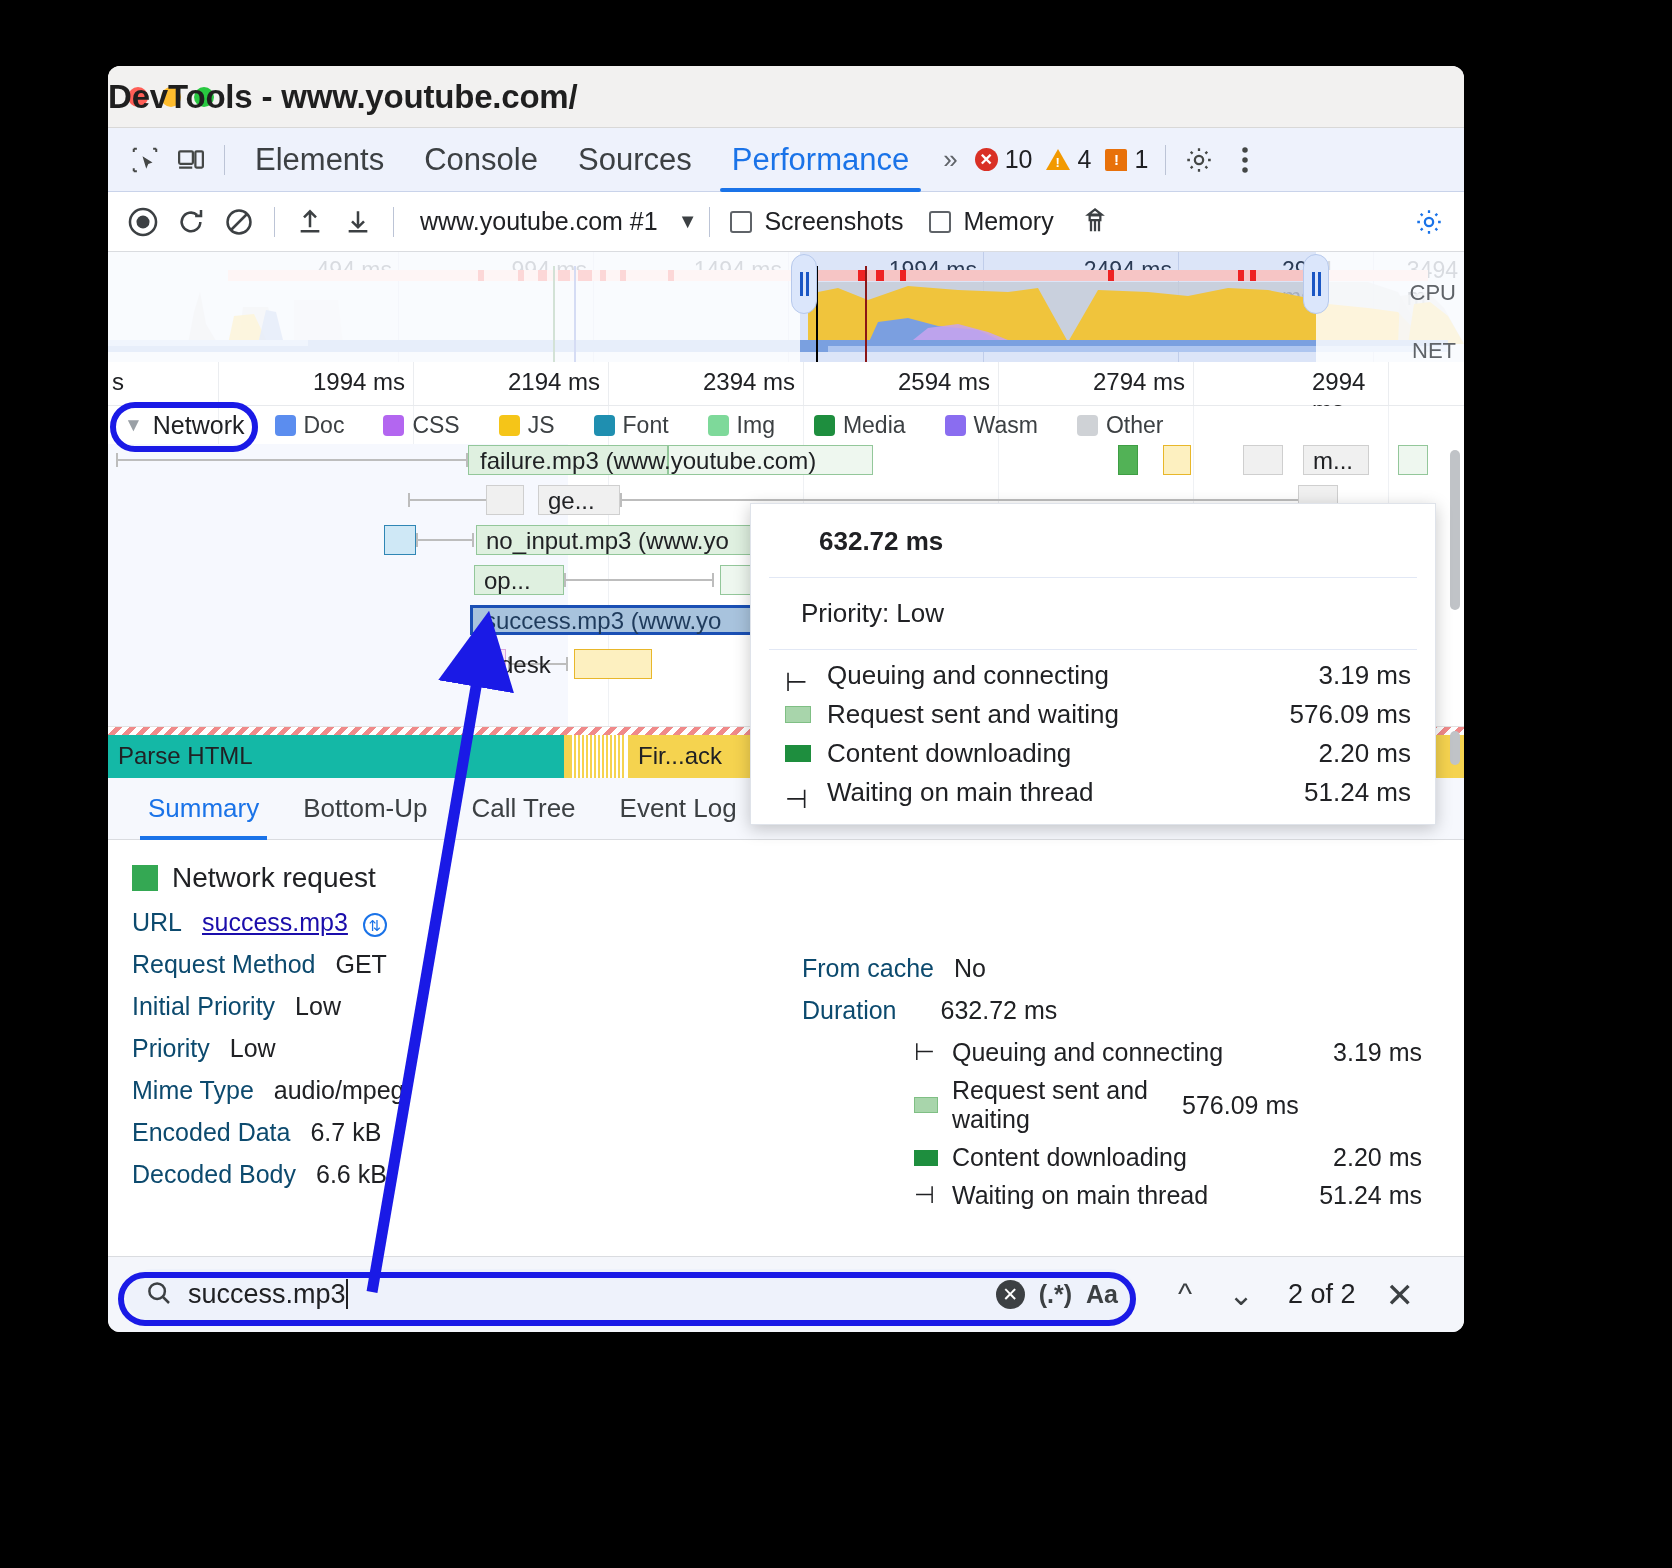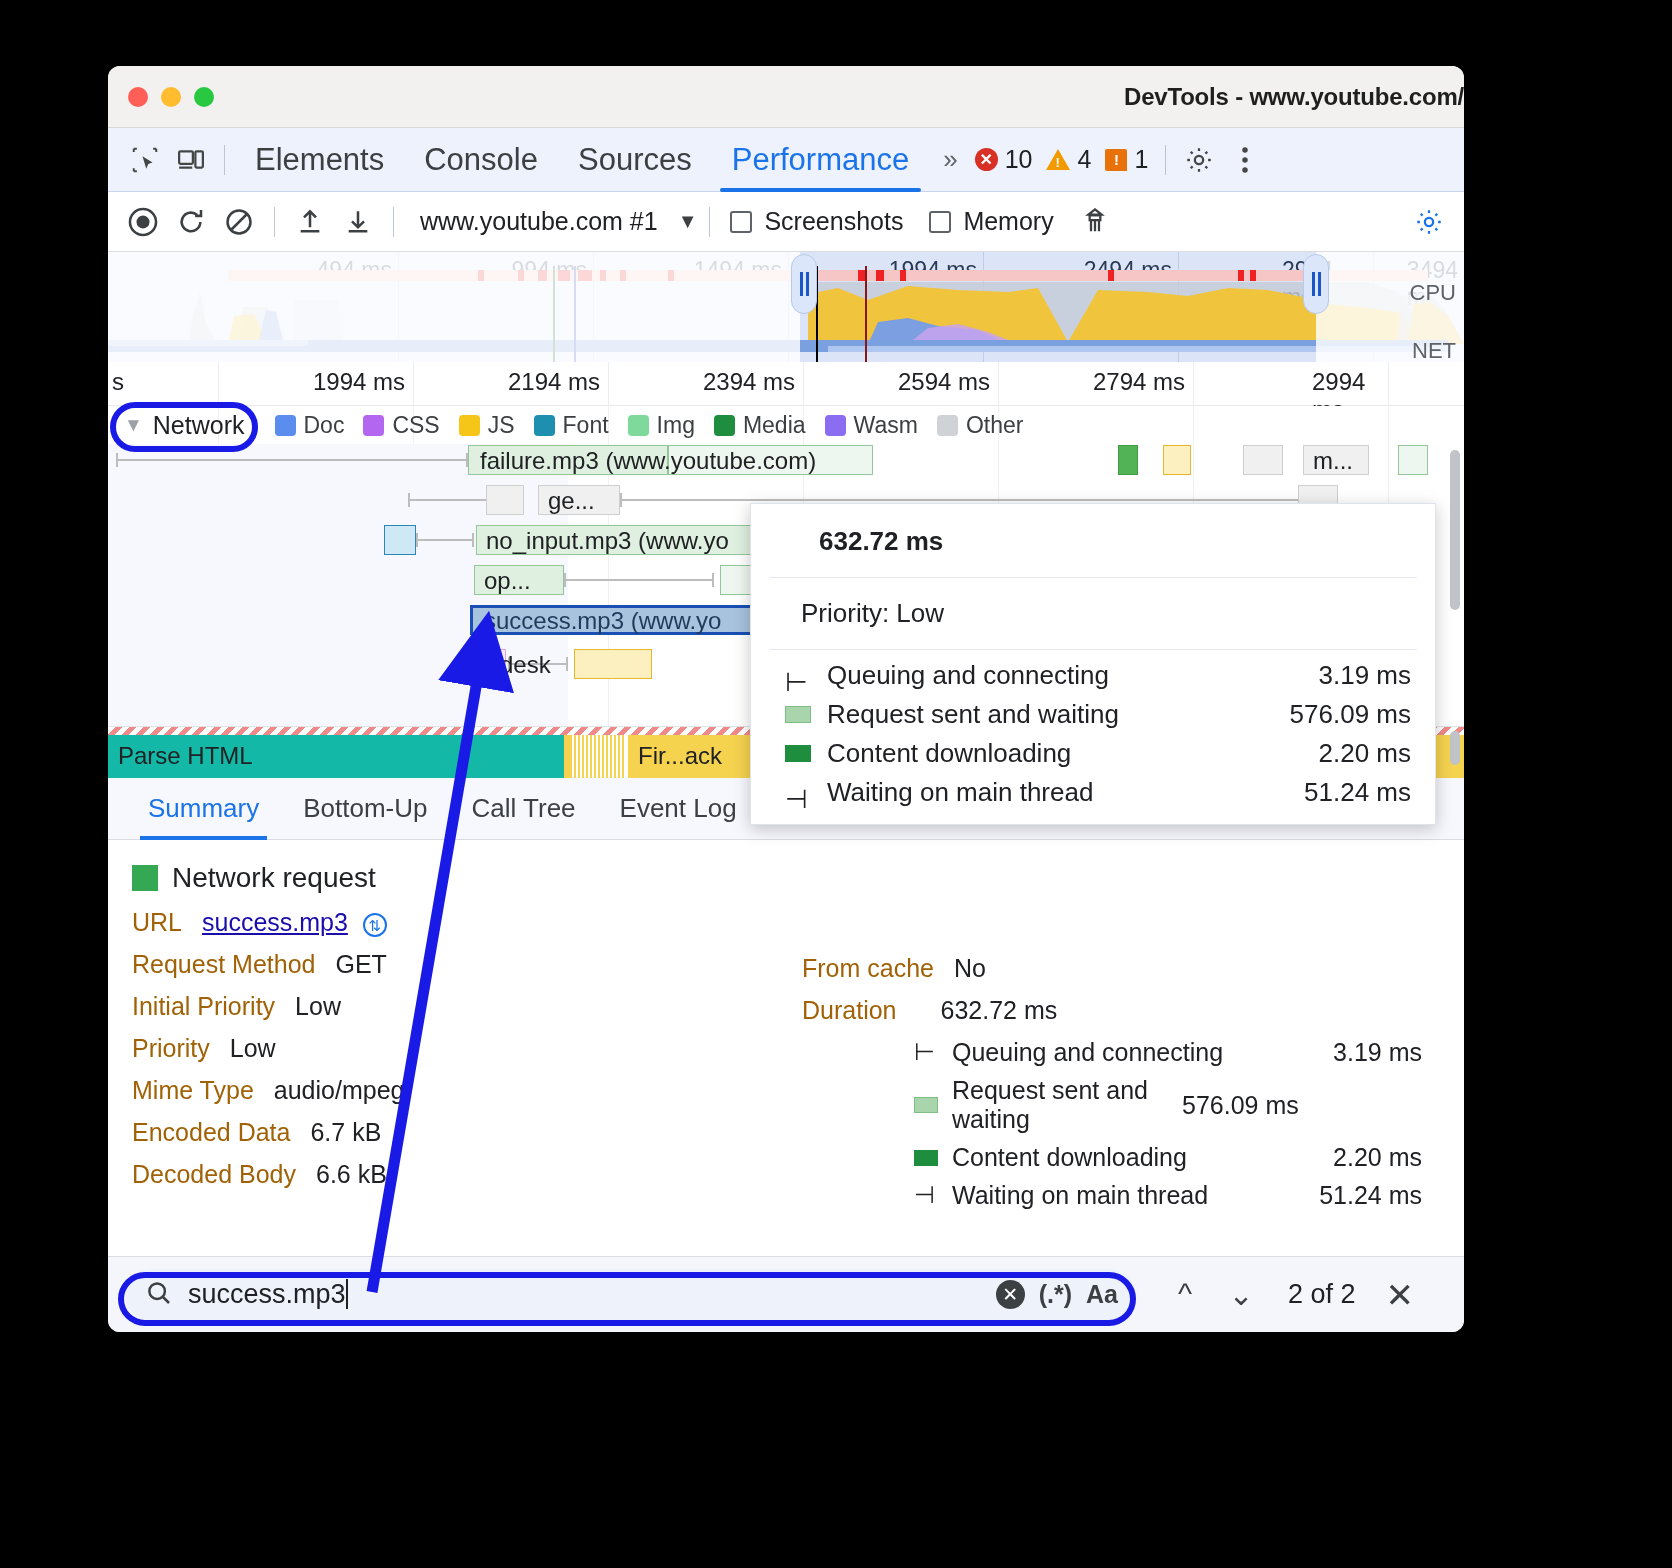--- a/index.html
+++ b/index.html
@@ -28,22 +28,22 @@
     border-bottom: 1px solid #d9d8d7;
     display: flex; align-items: center;
     position: relative;
   }
   .traffic { display: flex; gap: 13px; margin-left: 20px; }
   .dot { width: 20px; height: 20px; border-radius: 50%; }
   .dot.red { background: #ff5f57; }
   .dot.yellow { background: #febc2e; }
   .dot.green { background: #28c840; }
   .win-title {
-    position: absolute; left: 0; right: 0; text-align: right;
-    font-size: 24px; font-weight: bold; color: #1f1f1f;
+    position: absolute; left: 0; right: 0; text-align: left;
+    font-size: 33px; font-weight: bold; color: #1f1f1f;
     letter-spacing: -0.2px;
   }
 
   
   .tabbar {
     height: 64px; background: #eef2fc;
     border-bottom: 1px solid #c9d3ea;
     display: flex; align-items: center; padding: 0 14px;
     position: relative;
   }
@@ -108,21 +108,21 @@
   .ruler .tk { position: absolute; top: 0; bottom: 0; width: 1px; background: #ebedf0; }
   .ruler .lb { position: absolute; top: 6px; font-size: 24px; color: #202124; transform: translateX(-100%); padding-right: 8px; }
 
   
   .track { position: relative; height: 320px; background: #fff; overflow: hidden; }
   .grid-v { position: absolute; top: 0; bottom: 0; width: 1px; background: #eff1f4; }
   .hdrrow { position: relative; height: 38px; display: flex; align-items: center; }
   .net-toggle { display: flex; align-items: center; gap: 10px; padding-left: 16px; }
   .net-toggle .arrow { color: #9aa0a6; font-size: 19px; }
   .net-toggle .ttl { font-size: 25px; color: #202124; }
-  .legend { display: flex; align-items: center; gap: 7px; margin-left: 30px; }
+  .legend { display: flex; align-items: center; gap: 27px; margin-left: 30px; }
   .lg { display: flex; align-items: center; gap: 8px; margin-right: 12px; }
   .lg i { width: 21px; height: 21px; border-radius: 4px; display: block; }
   .lg span { font-size: 23px; color: #3c4043; }
 
   .req { position: absolute; height: 36px; display: flex; align-items: center; }
   .req .bar { position: absolute; top: 3px; height: 30px; border: 1px solid #93c79a; background: #dff0e0; }
   .req .bar.dark { background: #52b256; border-color: #3f9e44; }
   .req .bar.pale { background: #eef7ef; }
   .req .bar.grey { background: #f0f0f0; border-color: #cfcfcf; }
   .req .bar.blue { background: #cfe8f6; border-color: #2f86b5; }
@@ -154,21 +154,21 @@
   
   .details { position: relative; height: 360px; background: #fff; padding: 22px 0 0 0; }
   .det-title { display: flex; align-items: center; gap: 14px; padding-left: 24px; margin-bottom: 14px; }
   .det-title i { width: 26px; height: 26px; background: #34a853; display: block; }
   .det-title span { font-size: 28px; color: #202124; }
   .cols { display: flex; }
   .col { padding-left: 24px; }
   .col.left { width: 670px; }
   .col.right { width: 660px; }
   .row { display: flex; align-items: baseline; margin-bottom: 13px; font-size: 25px; }
-  .row .k { color: #a16207; min-width: 0; margin-right: 20px; white-space: nowrap; }
+  .row .k { color: #0c4a6e; min-width: 0; margin-right: 20px; white-space: nowrap; }
   .row .v { color: #202124; }
   .row .v a { color: #1a0dab; text-decoration: underline; }
   .dl-icon { display:inline-block; width: 24px; height: 24px; border-radius: 50%;
              border: 2px solid #1a73e8; color:#1a73e8; font-size: 15px; line-height: 21px; text-align:center; margin-left: 8px;}
   .tl { display: flex; align-items: center; font-size: 25px; margin-bottom: 9px; }
   .tl .sw { width: 24px; height: 16px; margin-right: 14px; flex: 0 0 auto; }
   .tl .sw.light { background: #a8d5ab; border: 1px solid #7fbf84; }
   .tl .sw.dark { background: #1e8e3e; }
   .tl .sw.brk { background: none; color: #202124; font-size: 24px; line-height: 14px; }
   .tl .nm { color: #202124; flex: 1; }

